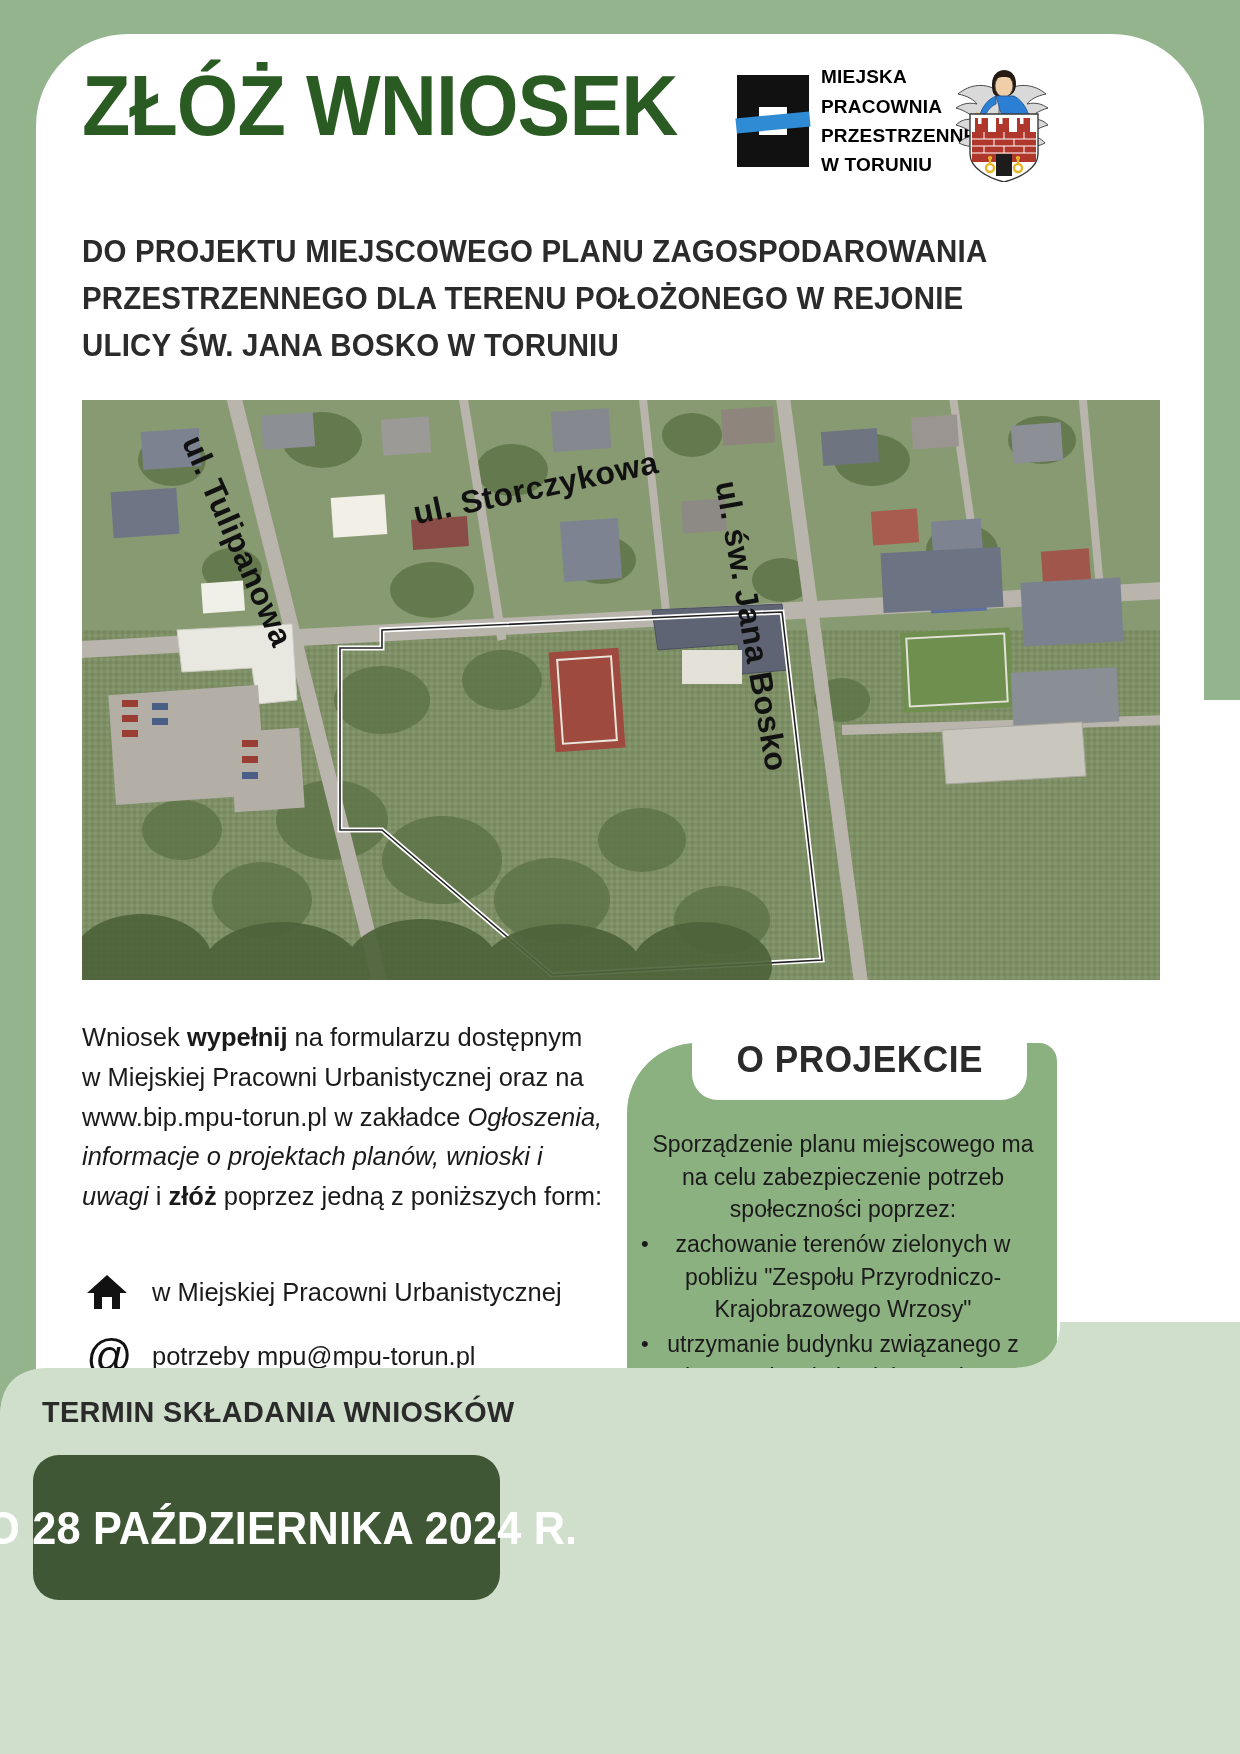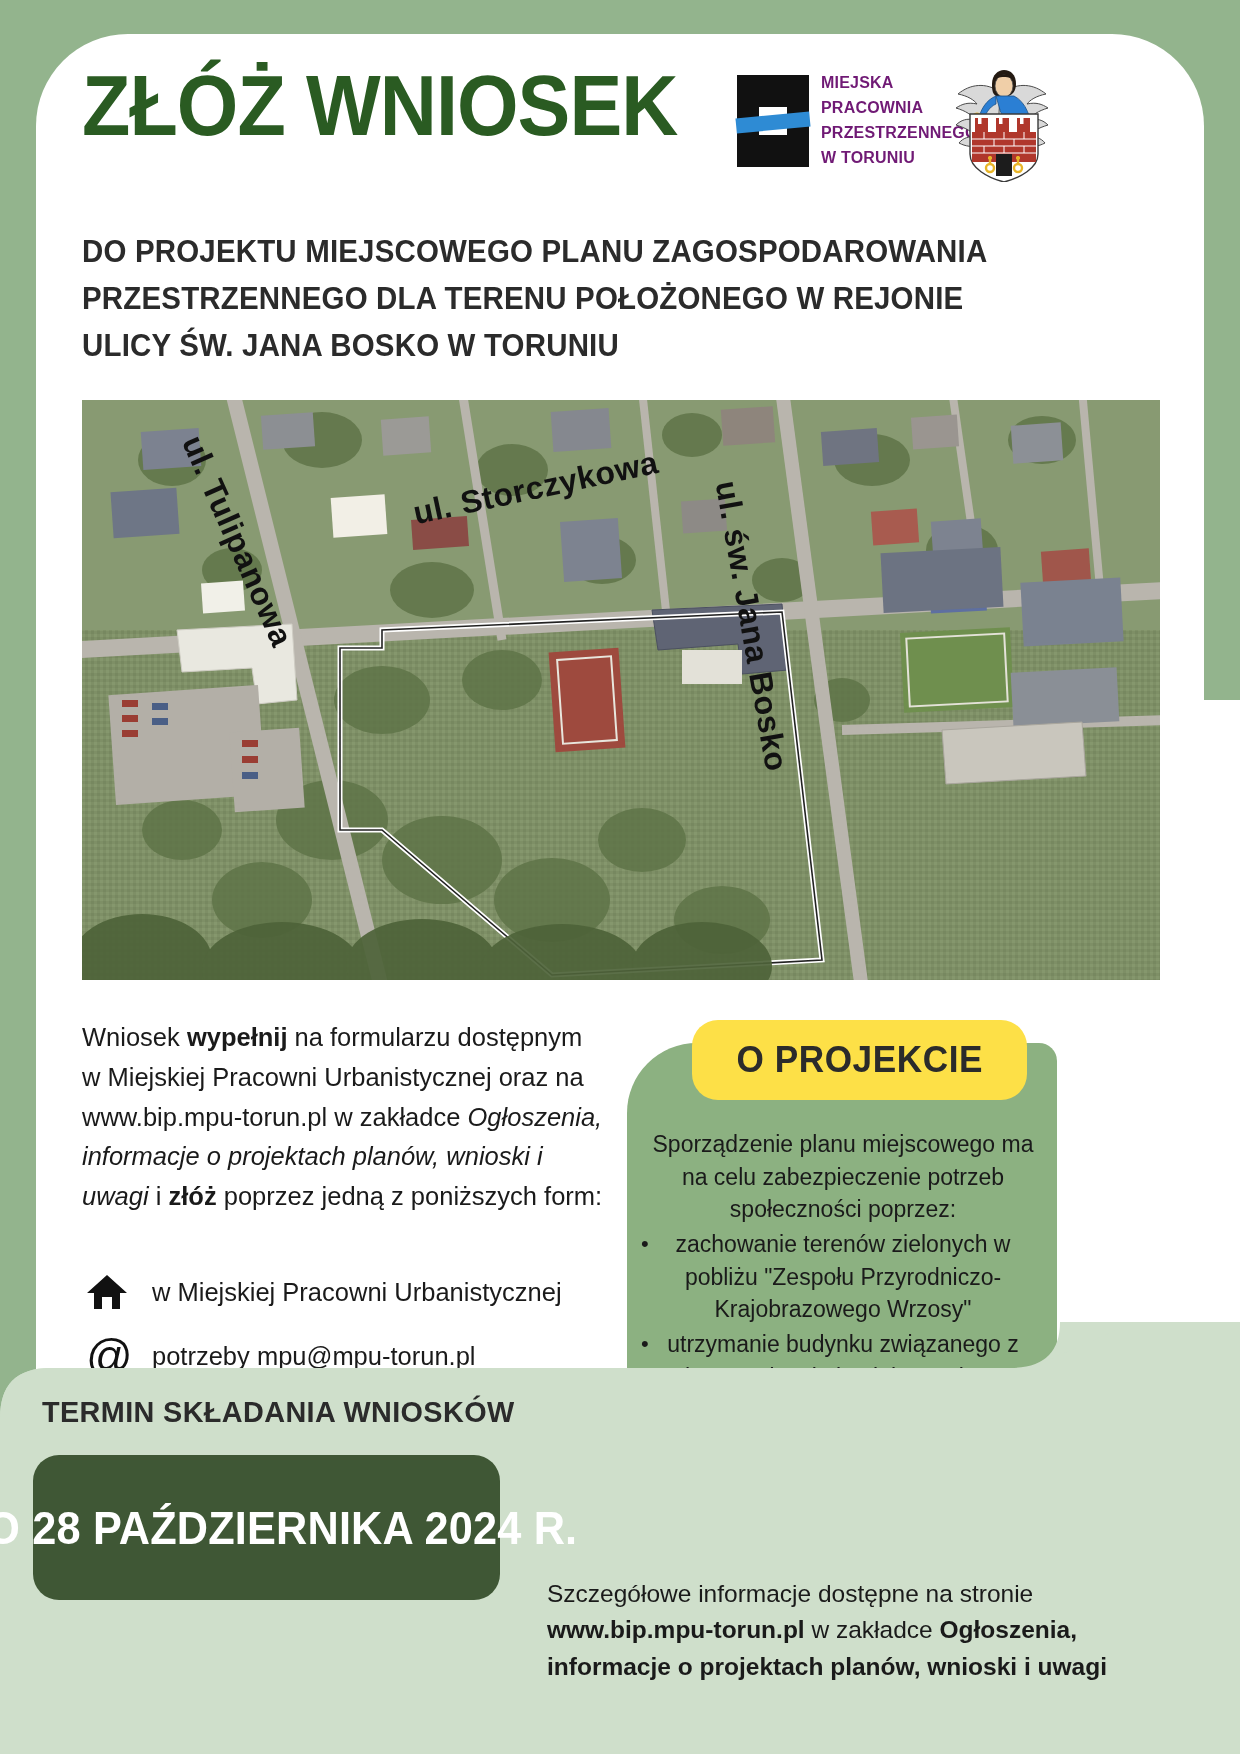--- a/index.html
+++ b/index.html
@@ -78,24 +78,24 @@
   .mpu-mark .b-mr    { left: 50px;top: 32px;width: 22px; height: 28px; }
   .mpu-mark .stripe {
     position: absolute;
     left: -1px; top: 40px;
     width: 74px; height: 15px;
     background: #2e8bd4;
     transform: rotate(-5.5deg);
   }
   .mpu-text {
     font-family: "Liberation Sans", sans-serif;
-    font-size: 16px;
+    font-size: 19px;
     font-weight: bold;
     line-height: 1.55;
-    color: #701a75;
+    color: #000000;
     letter-spacing: 0.2px;
     white-space: nowrap;
   }
 
   
   .coa {
     position: absolute;
     left: 946px;
     top: 58px;
     width: 112px;
@@ -214,21 +214,21 @@
     height: 460px;
     background: #8cb181;
     border-radius: 70px 18px 18px 44px;
   }
   .proj-head {
     position: absolute;
     left: 692px;
     top: 1020px;
     width: 335px;
     height: 80px;
-    background: #fde047;
+    background: #ffffff;
     border-radius: 26px;
     display: flex;
     align-items: center;
     justify-content: center;
   }
   .proj-head-label {
     font-family: "Liberation Sans Narrow", "Liberation Sans", sans-serif;
     font-size: 37px;
     font-weight: bold;
     color: #2b2b2b;
@@ -585,20 +585,14 @@
   <svg class="footer-notch" viewBox="0 0 1240 432">
     <path d="M0 96 Q0 46 50 46 L1010 46 Q1060 46 1060 0 L1060 0 L1240 0 L1240 432 L0 432 Z" fill="#cfdfcb" transform="translate(0,0)"></path>
     <path d="M0 96 Q0 46 50 46 L1030 46 L1240 -46 L1240 432 L0 432 Z" fill="#cfdfcb"></path>
   </svg>
 
   <div class="deadline-heading">TERMIN SKŁADANIA WNIOSKÓW</div>
   <div class="deadline-box">
     <span class="deadline-label">DO 28 PAŹDZIERNIKA 2024 R.</span>
   </div>
 
-  <div class="footer-info">
-    Szczegółowe informacje dostępne na stronie
-    <b>www.bip.mpu-torun.pl</b> w zakładce <b>Ogłoszenia,
-    informacje o projektach planów, wnioski
-    i uwagi</b>
-  </div>
 
 </div>
 
 </body></html>

